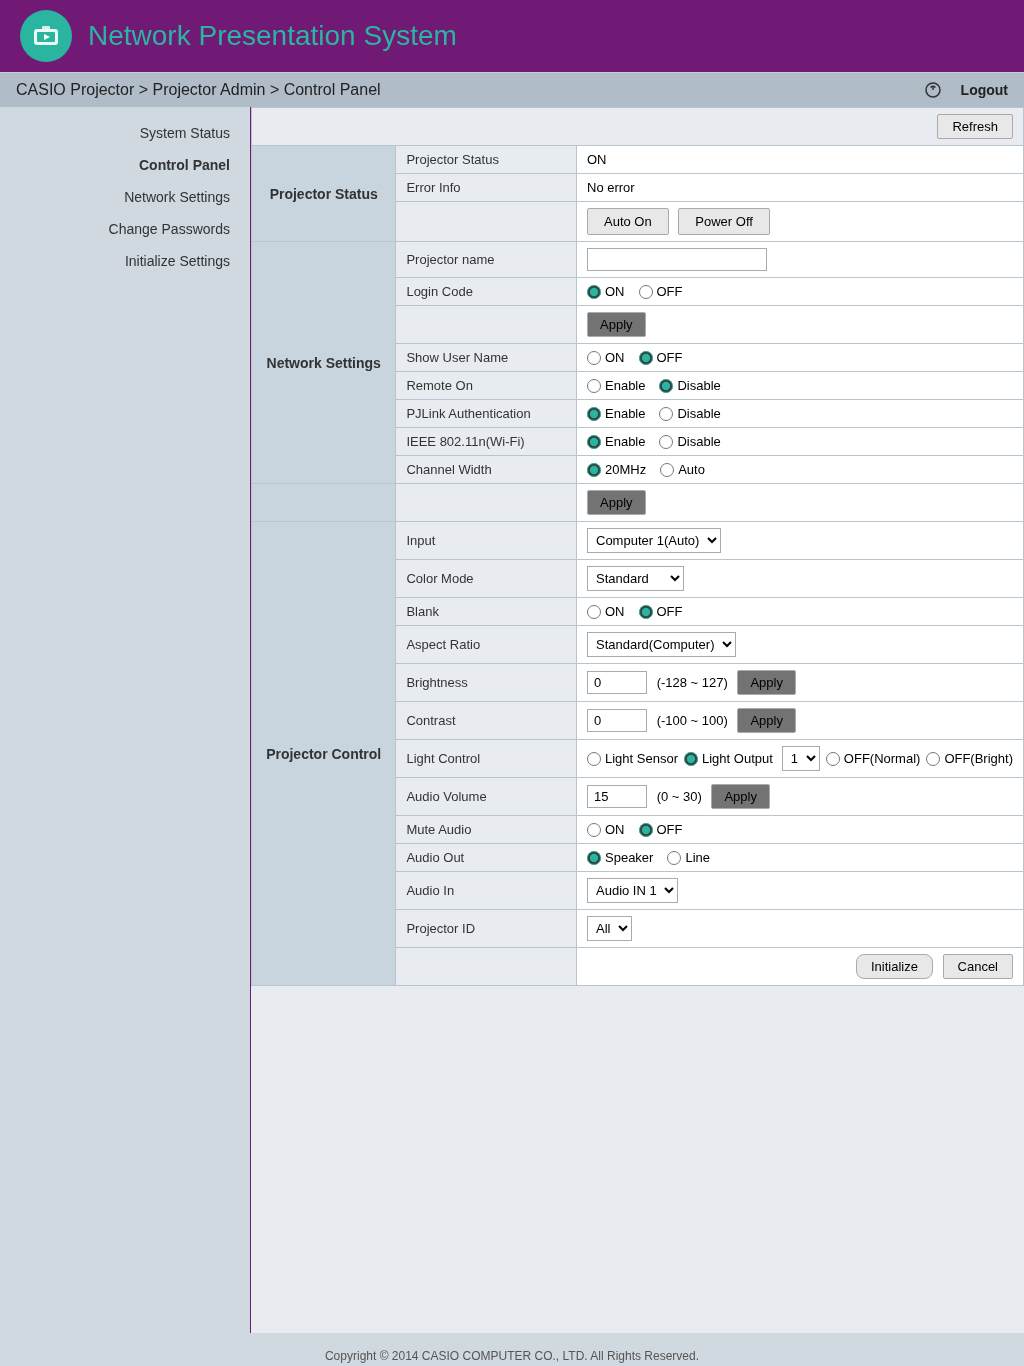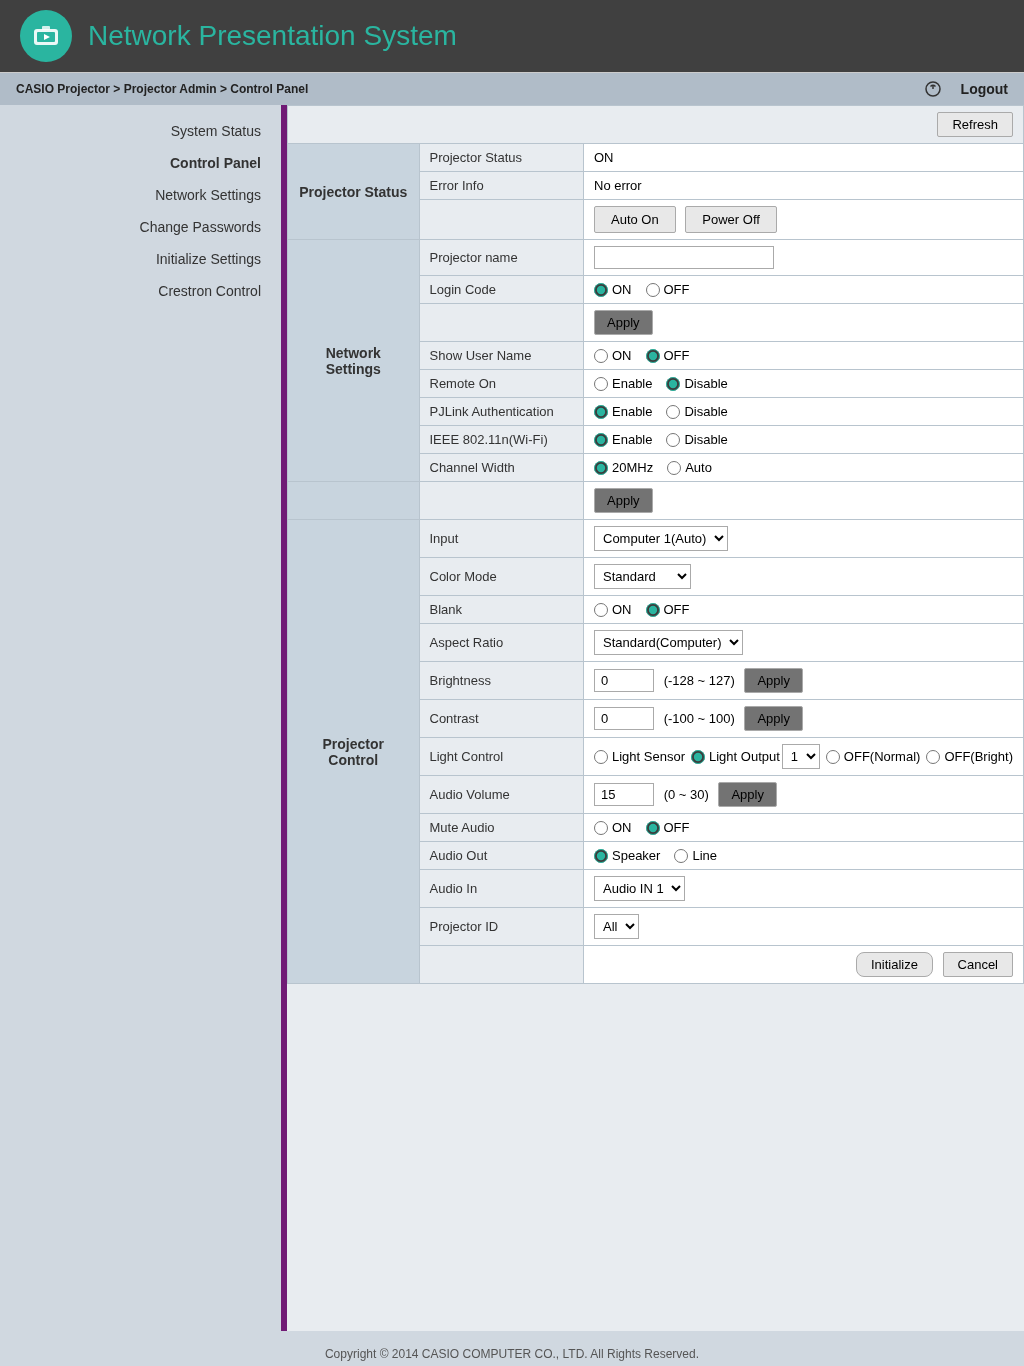--- a/index.html
+++ b/index.html
@@ -4,21 +4,21 @@
   <style>
     * { box-sizing: border-box; margin: 0; padding: 0; }
     body {
       font-family: Arial, sans-serif;
       font-size: 13px;
       background: #d0d8e0;
       min-height: 1366px;
     }
     
     .header {
-      background: #404040;
+      background: #701a75;
       display: flex;
       align-items: center;
       padding: 10px 20px;
       border-bottom: 1px solid #ccc;
     }
     .header-logo {
       width: 52px;
       height: 52px;
       background: #2ab5a0;
       border-radius: 50%;
@@ -39,61 +39,61 @@
     }
     
     .breadcrumb-bar {
       background: #b0bcc8;
       padding: 8px 16px;
       display: flex;
       align-items: center;
       justify-content: space-between;
     }
     .breadcrumb-text {
-      font-size: 12px;
+      font-size: 16px;
       color: #222;
-      font-weight: bold;
+      font-weight: normal;
     }
     .logout-btn {
       display: flex;
       align-items: center;
       gap: 20px;
       cursor: pointer;
       font-size: 14px;
       color: #222;
       font-weight: bold;
       background: none;
       border: none;
     }
     
     .main-layout {
       display: flex;
       min-height: calc(1366px - 140px);
     }
     
     .sidebar {
-      width: 281px;
+      width: 250px;
       flex-shrink: 0;
       padding-top: 10px;
     }
     .sidebar-item {
       text-align: right;
       padding: 8px 20px 8px 0;
       font-size: 14px;
       color: #333;
       cursor: pointer;
     }
     .sidebar-item.active {
       font-weight: bold;
     }
     
     .content {
       flex: 1;
       background: #e8ecf0;
-      border-left: 6px solid #701a75;
+      border-left: 1px solid #701a75;
     }
     
     .section-table {
       width: 100%;
       border-collapse: collapse;
     }
     .section-table td {
       border: 1px solid #b8c4ce;
       padding: 6px 10px;
       vertical-align: middle;
@@ -188,21 +188,21 @@
       background: #d0d8e0;
     }
     .light-control-group {
       display: flex;
       flex-direction: row;
       gap: 6px;
     }
     .light-output-row {
       display: flex;
       align-items: center;
-      gap: 2px;
+      gap: 9px;
     }
   </style>
 </head>
 <body>
 
 <div class="header">
   <div class="header-logo">
     <svg viewBox="0 0 30 30" fill="white">
       <rect x="3" y="8" width="24" height="16" rx="3" fill="white" opacity="0.9"></rect>
       <rect x="6" y="11" width="18" height="10" rx="1" fill="#2ab5a0"></rect>
@@ -236,23 +236,20 @@
     </div>
     <div class="sidebar-item">
       <span>Network Settings</span>
     </div>
     <div class="sidebar-item">
       <span>Change Passwords</span>
     </div>
     <div class="sidebar-item">
       <span>Initialize Settings</span>
     </div>
-    <div class="sidebar-item">
-      <span>Crestron Control</span>
-    </div>
   </div>
 
   <div class="content">
     <table class="section-table">
 
       <tbody>
           <tr>
         <td class="top-bar-cell" colspan="3" style="text-align:right; background:#e8ecf0;">
           <button class="btn">Refresh</button>
         </td>

